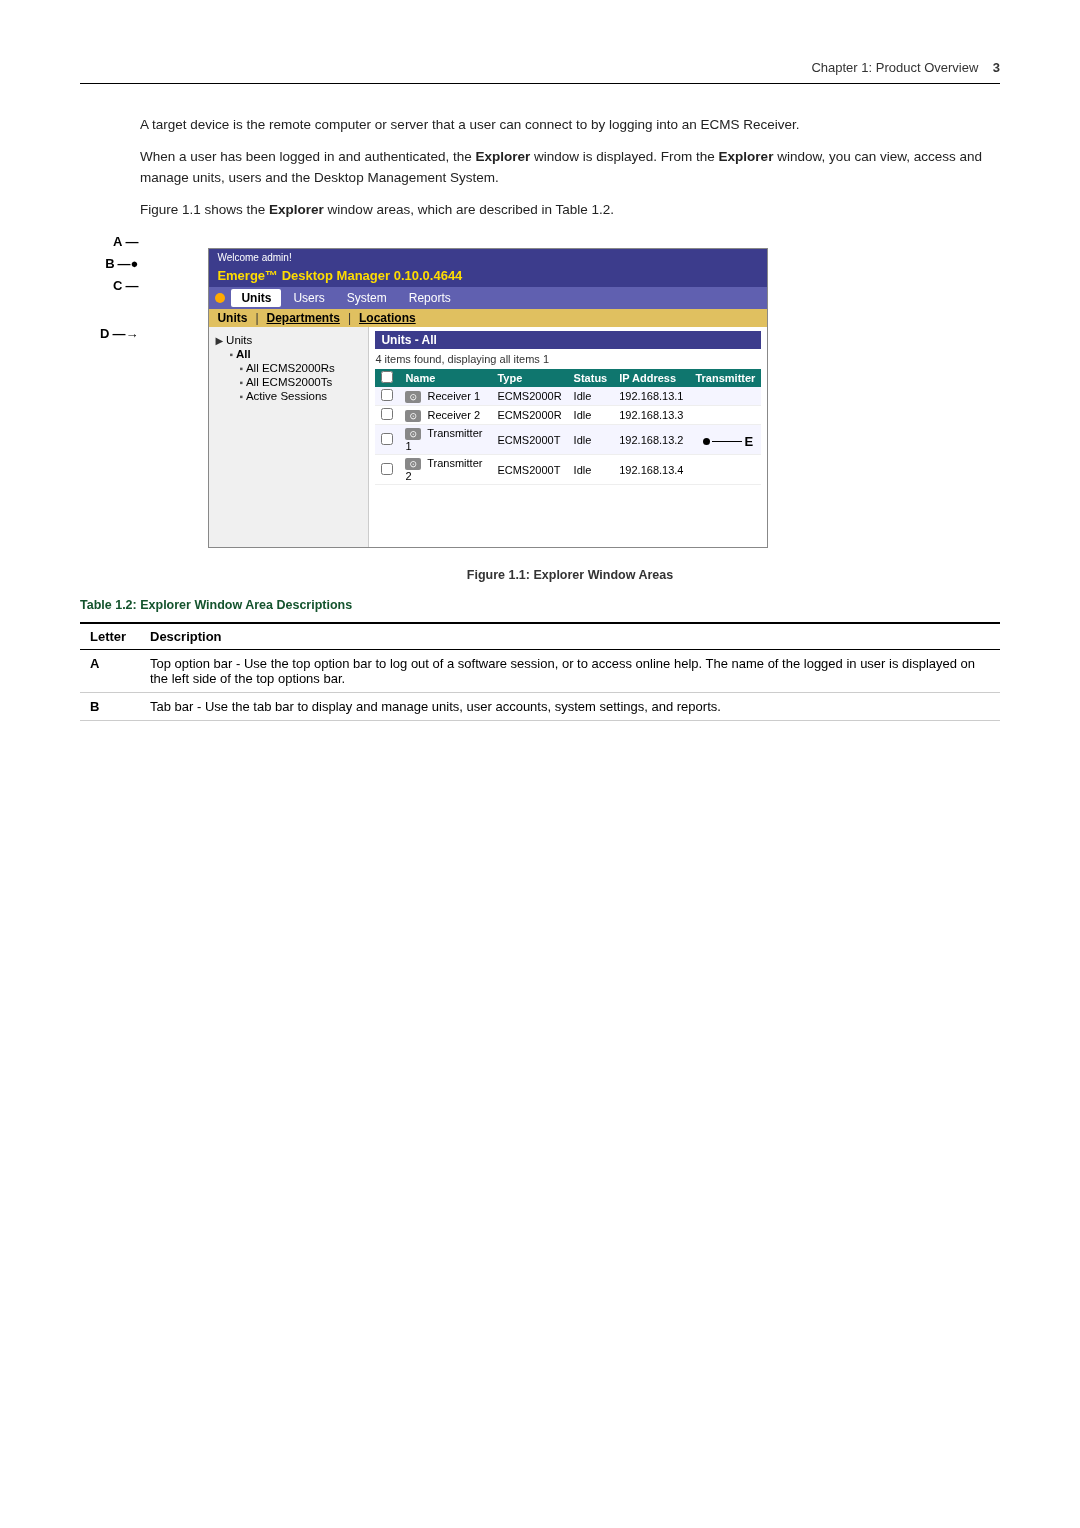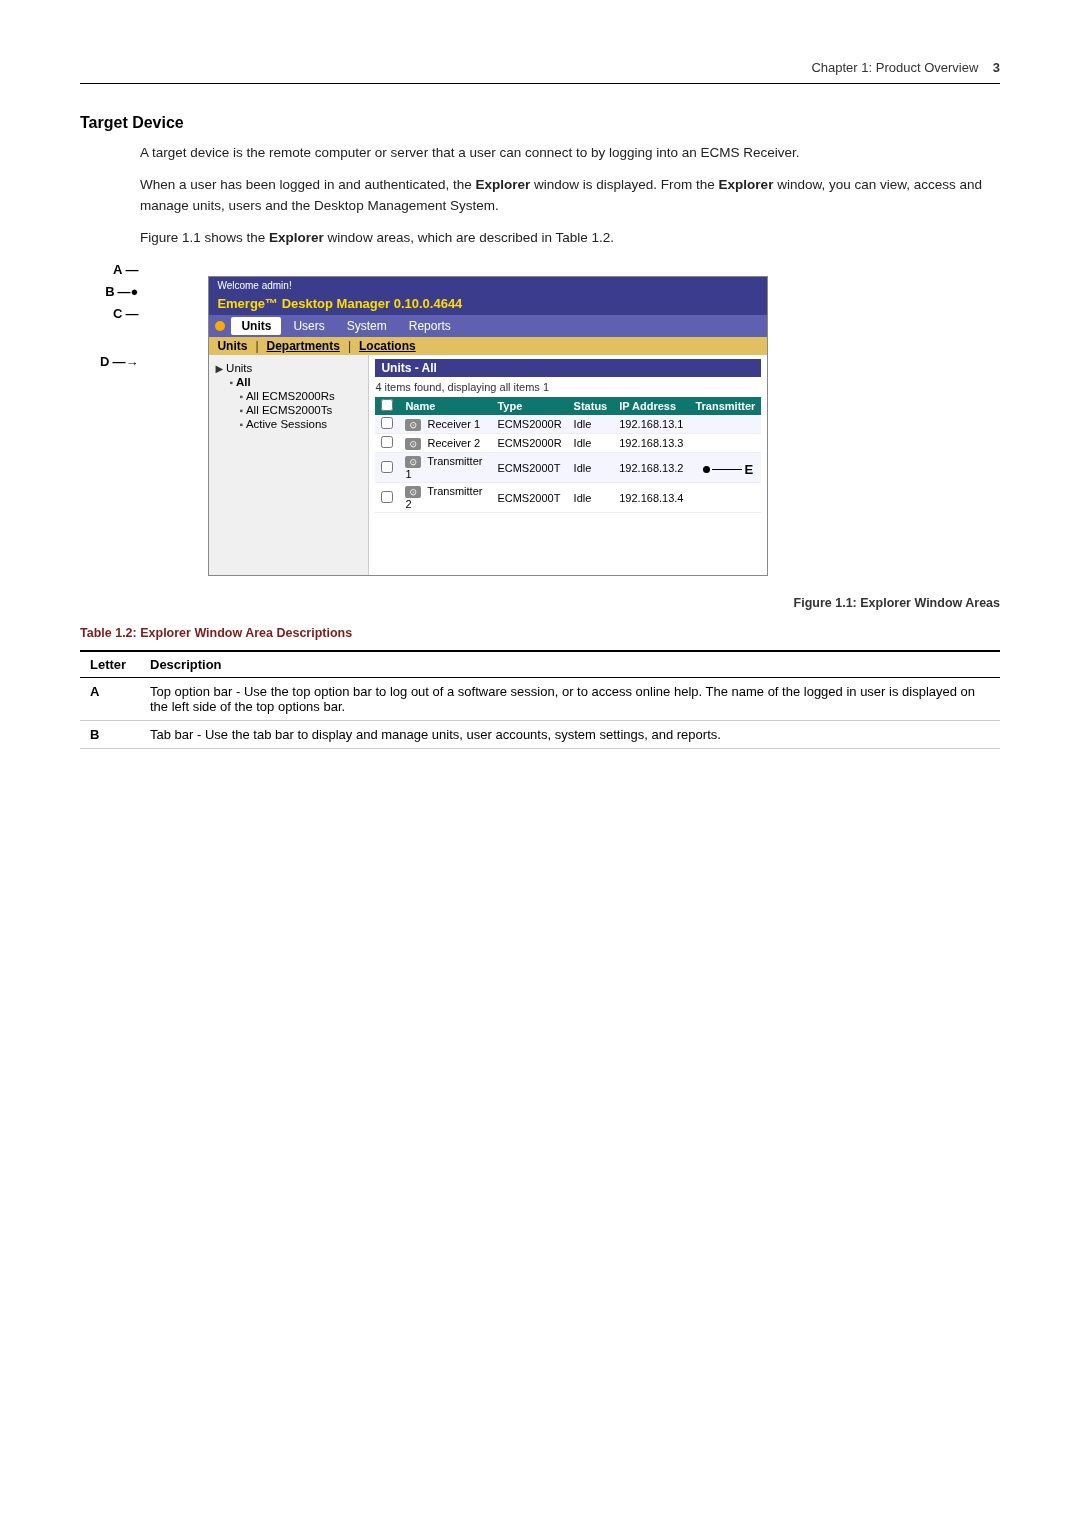--- a/index.html
+++ b/index.html
@@ -311,36 +311,35 @@
     .description-table .letter-col {
       width: 60px;
       font-weight: bold;
       text-align: left;
     }
 
     
     .table-caption {
       font-size: 12.5px;
       font-weight: bold;
-      color: #7f1d1d;
+      color: #14532d;
       margin-bottom: 6px;
     }
   </style>
 </head>
 <body>
 
 <div class="page">
 
   <div class="chapter-header">
     <span class="chapter-header-text">
       <span>Chapter 1: Product Overview</span>&nbsp;&nbsp;&nbsp;&nbsp;<strong>3</strong>
     </span>
   </div>
 
-  <div class="section-heading-small">Target Device</div>
   <p class="body-text">A target device is the remote computer or server that a user can connect to by logging into an ECMS Receiver.</p>
 
   <p class="body-text">
     When a user has been logged in and authenticated, the <strong>Explorer</strong> window is displayed. From the <strong>Explorer</strong> window, you can view, access and manage units, users and the Desktop Management System.
   </p>
   <p class="body-text">
     Figure 1.1 shows the <strong>Explorer</strong> window areas, which are described in Table 1.2.
   </p>
 
   <div style="display:flex; margin-left:20px; margin-bottom:4px; position:relative;">
@@ -494,21 +493,21 @@
                 <td>192.168.13.4</td>
                 <td></td>
               </tr>
             </tbody>
           </table>
         </div>
       </div>
     </div>
   </div>
 
-  <p class="figure-caption" style="margin-left:60px; text-align:right;">Figure 1.1:  Explorer Window Areas</p>
+  <p class="figure-caption" style="margin-left:60px; text-align:center;">Figure 1.1:  Explorer Window Areas</p>
 
   <p class="table-caption" style="margin-left:0;">Table 1.2:  Explorer Window Area Descriptions</p>
 
   <table class="description-table">
     <thead>
       <tr>
         <th class="letter-col">Letter</th>
         <th>Description</th>
       </tr>
     </thead>

